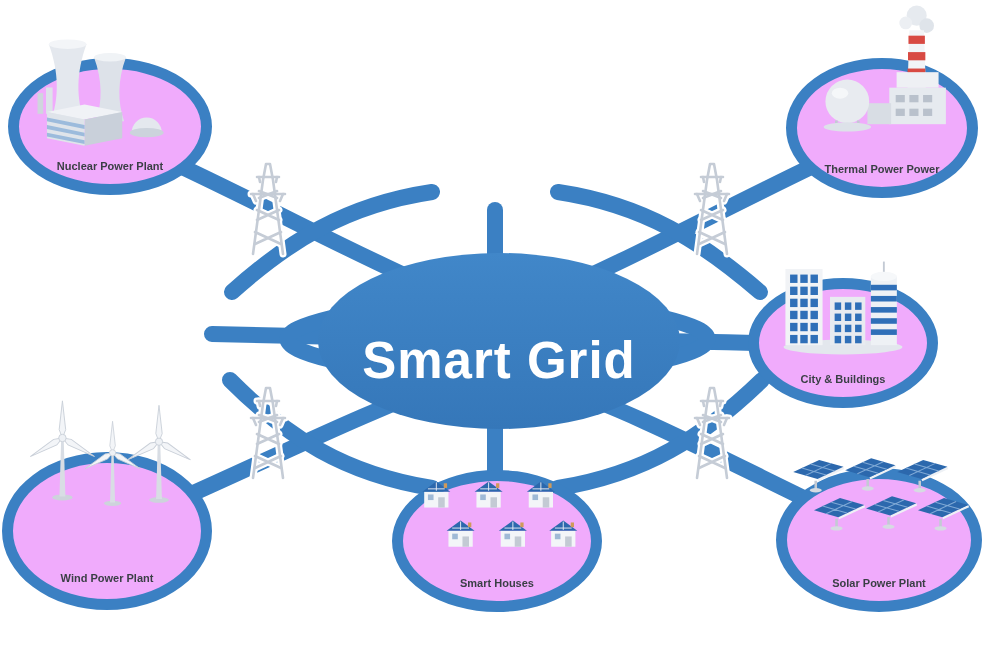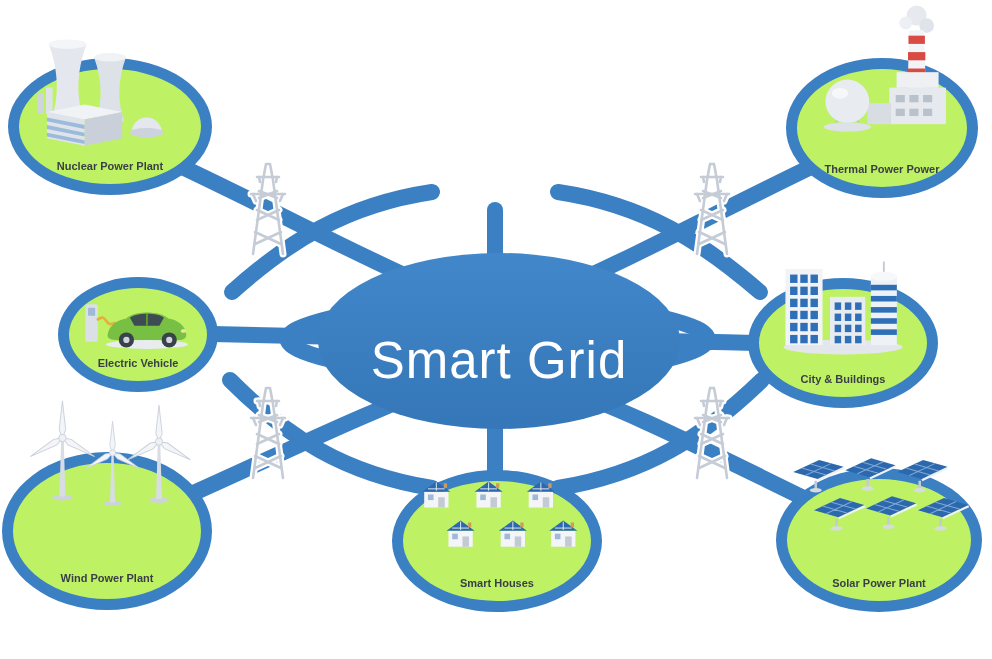--- a/index.html
+++ b/index.html
@@ -7,23 +7,23 @@
   .stage {
     position:relative; width:992px; height:659px; background:#fff; overflow:hidden;
     font-family:"Liberation Sans", sans-serif;
   }
   .wires { position:absolute; left:0; top:0; z-index:1; }
   .center {
     position:absolute; z-index:2; left:318px; top:253px; width:362px; height:176px;
     border-radius:50%; background:linear-gradient(180deg,#4187c9,#3577b9);
     display:flex; align-items:center; justify-content:center;
   }
-  .center .t { color:#fff; font-size:51px; font-weight:normal; letter-spacing:1px;margin-top:39px; }
+  .center .t { color:#fff; font-size:51px; font-weight:bold; letter-spacing:1px;margin-top:39px; }
   .node {
-    position:absolute; z-index:3; background:#bef264;
+    position:absolute; z-index:3; background:#f0abfc;
     border:11px solid #3b80c3; border-radius:50%;
   }
   .node .icon { position:absolute; left:50%; transform:translateX(-50%); overflow:visible; }
   .node .lbl {
     position:absolute; left:0; right:0; bottom:12px; text-align:center;
     font-size:11px; font-weight:bold; color:#3a3f45; white-space:nowrap;
   }
   .pyl .under { stroke:#ffffff; stroke-width:7; }
   .pyl .over  { stroke:#c5ccd6; stroke-width:2.6; }
 </style>
@@ -119,37 +119,20 @@
       <rect x="125" y="118" width="10" height="8" fill="#b9c1cc"></rect>
       <rect x="64" y="112" width="26" height="23" fill="#d8dde4"></rect>
       <circle cx="42" cy="110" r="24" fill="#e8ebf0"></circle>
       <ellipse cx="34" cy="101" rx="9" ry="6" fill="#f5f7f9"></ellipse>
       <path d="M30 131 L30 137 M54 131 L54 137" stroke="#c3cad4" stroke-width="3"></path>
       <ellipse cx="42" cy="138" rx="26" ry="5" fill="#dde2e9"></ellipse>
     </svg>
     <div class="lbl">Thermal Power Power</div>
   </div>
 
-  <div class="node" style="left:58px;top:277px;width:160px;height:115px">
-    <svg class="icon" style="width:116px;top:2px" viewBox="0 0 130 72">
-      <ellipse cx="75" cy="61" rx="46" ry="5" fill="#e8ebf0"></ellipse>
-      <rect x="6" y="16" width="14" height="42" rx="2" fill="#dbe0e7"></rect>
-      <rect x="9" y="20" width="8" height="9" rx="1" fill="#9fb9d6"></rect>
-      <path d="M20 33 C31 25 27 43 39 37" stroke="#e5ae3d" stroke-width="3" fill="none" stroke-linecap="round"></path>
-      <path d="M31 50 C32 42 39 34 52 32 C60 23 90 23 99 32 C111 34 118 41 119 49 C120 54 116 56 110 56 L39 56 C34 56 30 54 31 50 Z" fill="#77c044"></path>
-      <path d="M56 31 C63 25 88 25 94 31 L89 40 L61 40 Z" fill="#3d4b53"></path>
-      <path d="M75 26 L75 40" stroke="#5aa02c" stroke-width="2"></path>
-      <rect x="113" y="44" width="6" height="4" rx="2" fill="#f2e29a"></rect>
-      <circle cx="52" cy="56" r="8.5" fill="#39414a"></circle>
-        <circle cx="52" cy="56" r="3.5" fill="#cfd5dc"></circle>
-      <circle cx="100" cy="56" r="8.5" fill="#39414a"></circle>
-        <circle cx="100" cy="56" r="3.5" fill="#cfd5dc"></circle>
-    </svg>
-    <div class="lbl">Electric Vehicle</div>
-  </div>
 
   <div class="node" style="left:2px;top:452px;width:210px;height:158px">
     <svg class="icon" style="width:182px;top:-64px" viewBox="0 0 196 152">
       <defs>
         <g id="turb">
           <ellipse cx="0" cy="64" rx="11" ry="3.2" fill="#cdd3db"></ellipse>
           <path d="M-3.2 63 L-1.4 2 L1.4 2 L3.2 63 Z" fill="#d8dde4"></path>
           <g stroke="#c9cfd8" stroke-width="1" fill="#f3f5f8">
             <path d="M0 0 L-3.5 -9 L0 -40 L3.5 -9 Z"></path>
             <path d="M0 0 L-3.5 -9 L0 -40 L3.5 -9 Z" transform="rotate(120)"></path>

